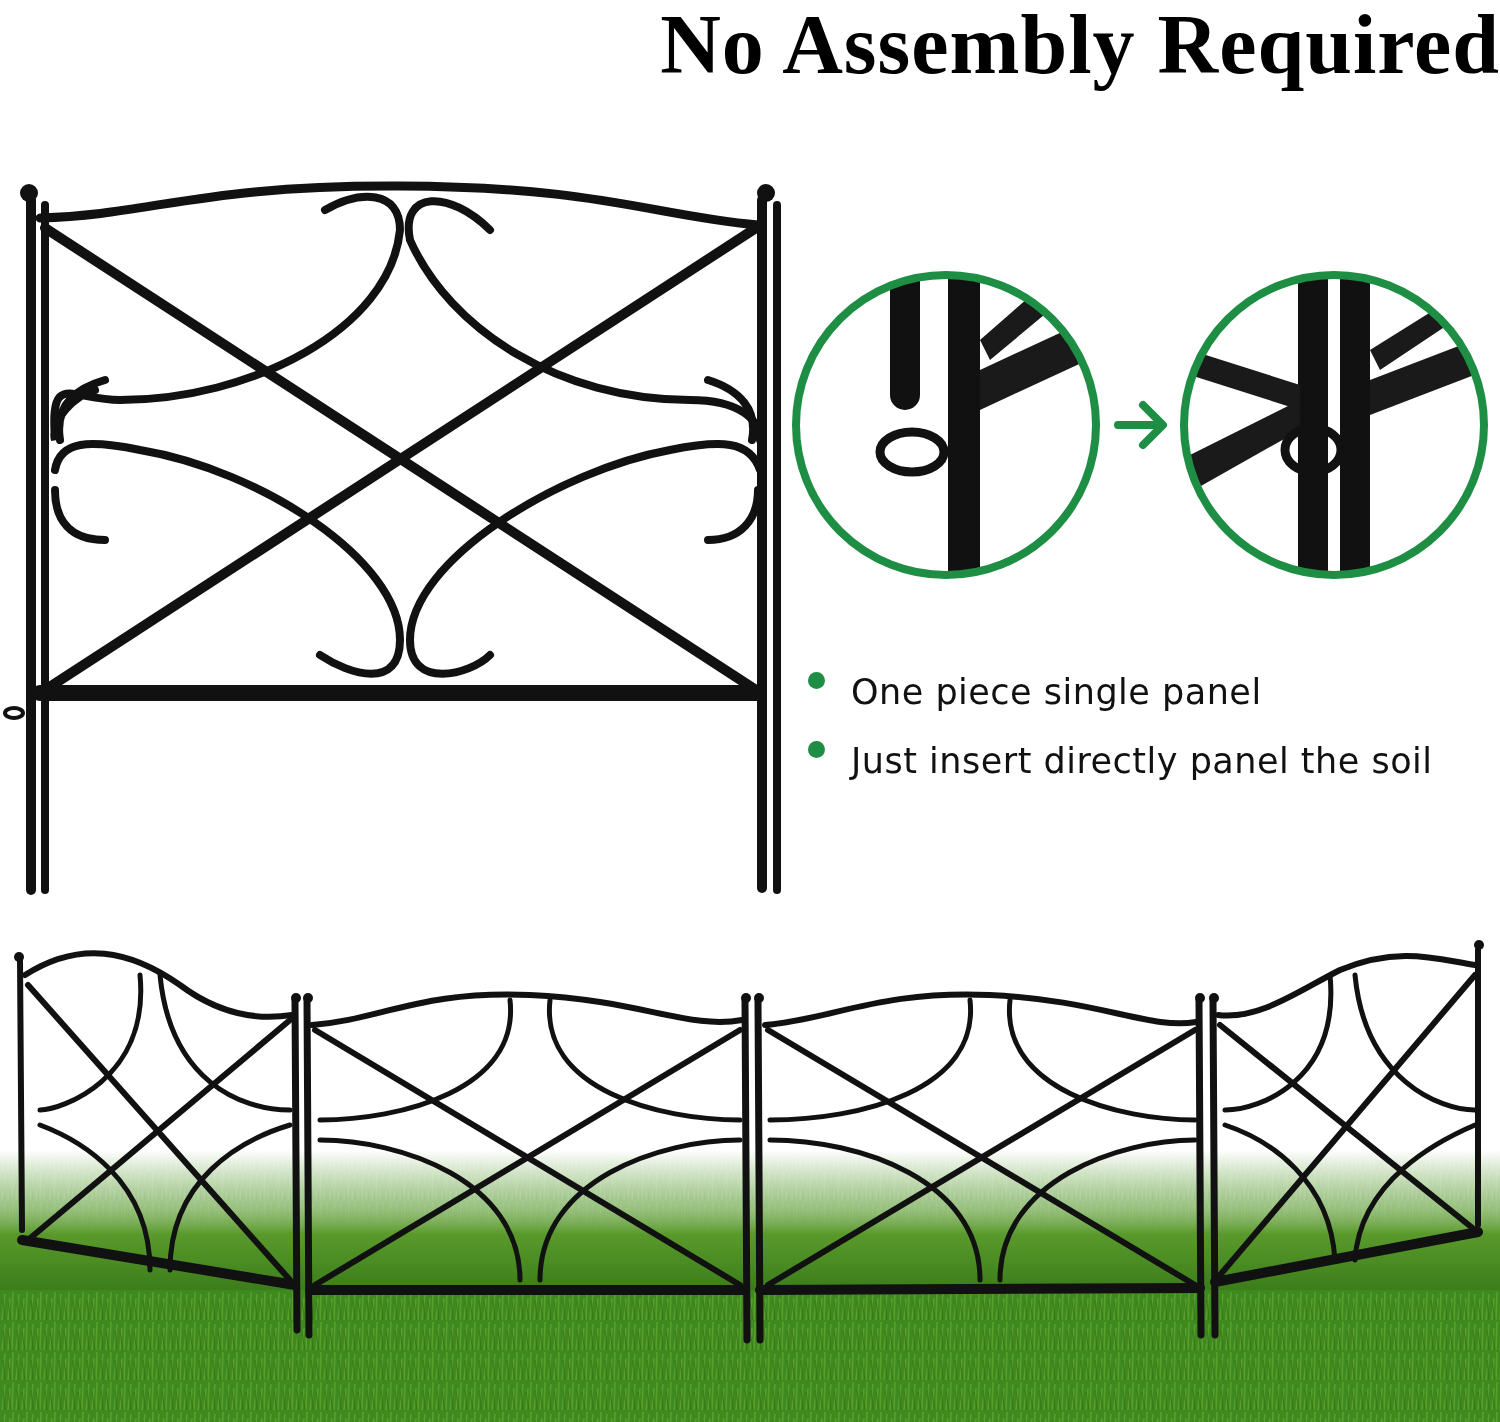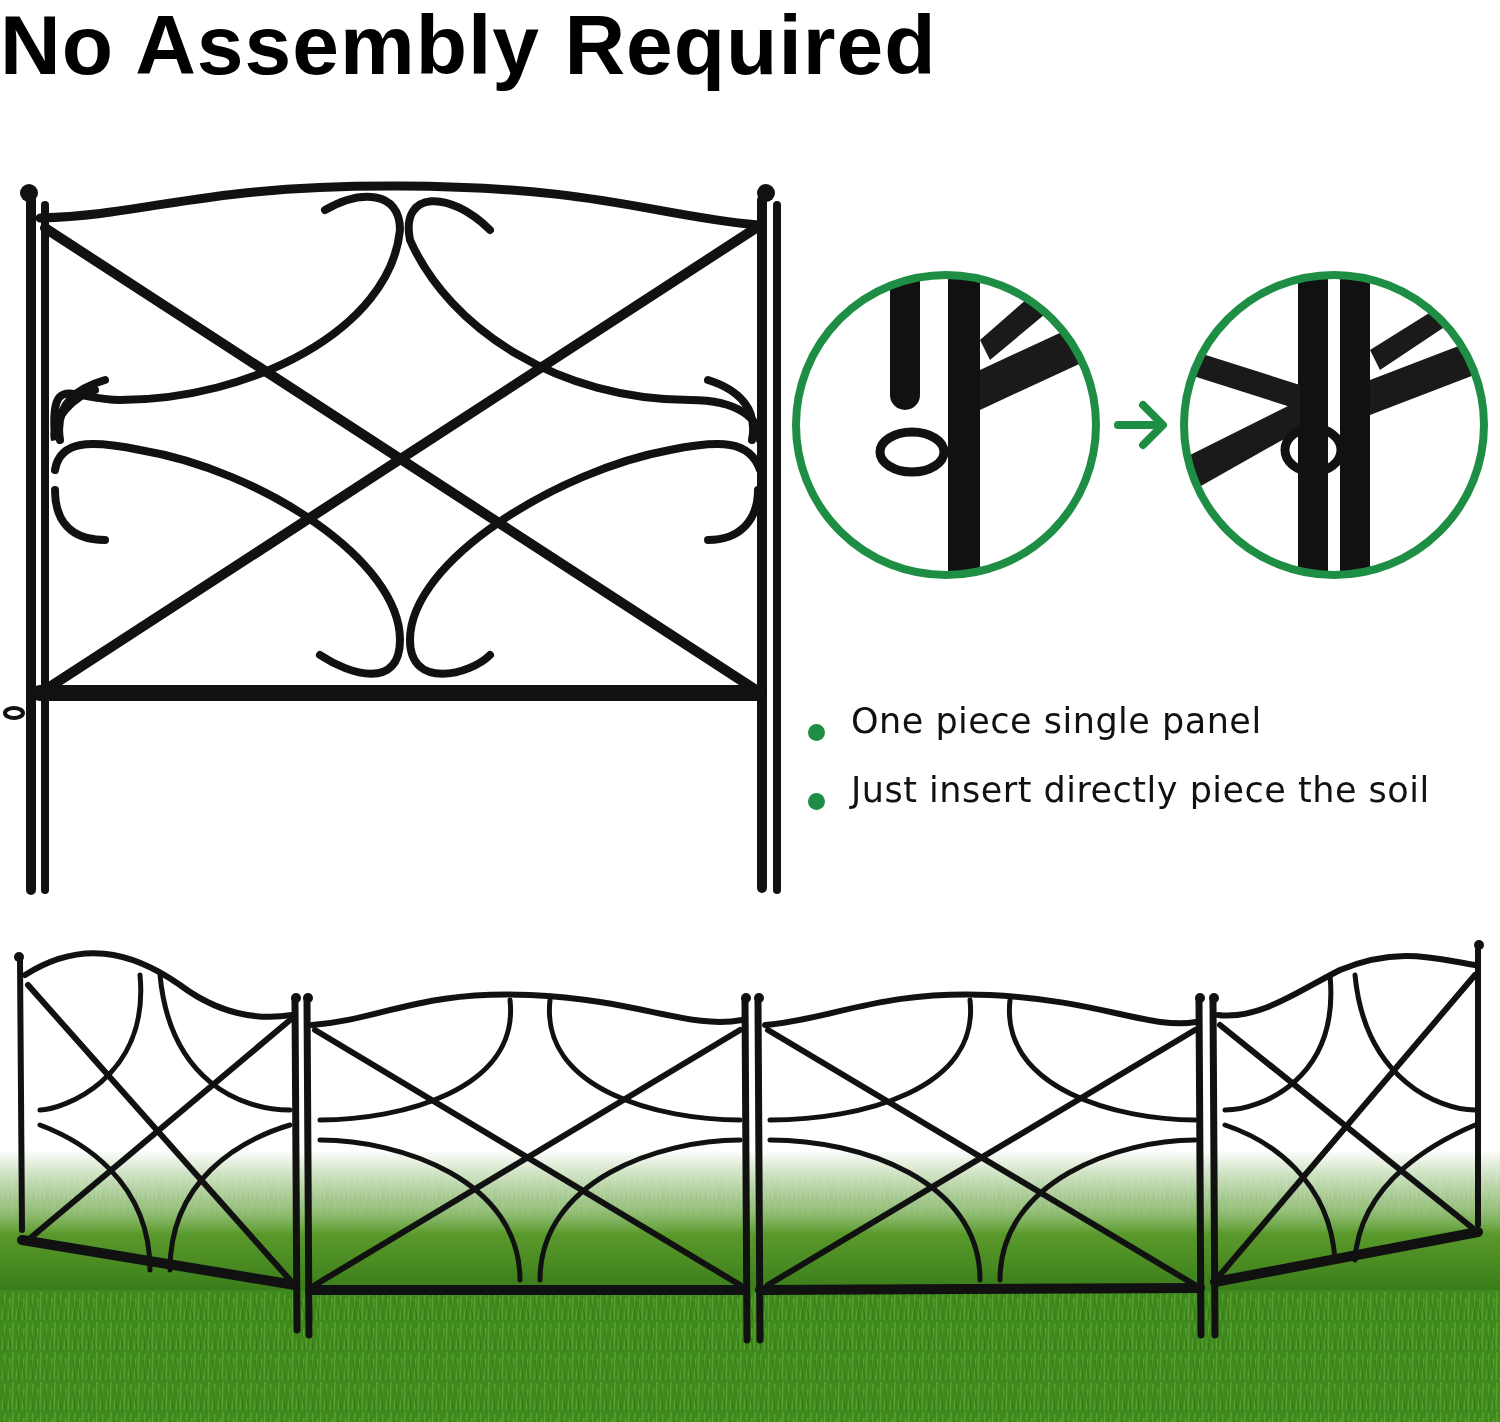--- a/index.html
+++ b/index.html
@@ -1,21 +1,21 @@
 <!DOCTYPE html>
 <html><head>
 <meta charset="utf-8">
 <style>
   html, body { margin:0; padding:0; background:#ffffff; }
   body { width:1500px; height:1422px; position:relative; overflow:hidden; font-family:"Liberation Sans", sans-serif; }
-  .title { position:absolute; left:0; top:0; width:1500px; height:100px; text-align:left;
-    font-family:Liberation Sans, sans-serif; font-weight:bold; font-size:84px; line-height:90px; color:#000; letter-spacing:1px; }
+  .title { position:absolute; left:0; top:0; width:1500px; height:100px; text-align:right;
+    font-family:Liberation Serif, serif; font-weight:bold; font-size:84px; line-height:90px; color:#000; letter-spacing:1px; }
   .stage { position:absolute; left:0; top:0; width:1500px; height:1422px; }
   .features { position:absolute; left:808px; top:672px; width:690px; }
-  .feature { height:69px; display:flex; align-items:flex-end; }
+  .feature { height:69px; display:flex; align-items:flex-start; }
   .bullet { width:17px; height:17px; border-radius:50%; margin-right:26px; flex:none; }
   .feature-text { font-family:"DejaVu Sans", sans-serif; font-size:35px; color:#111; letter-spacing:0.5px; white-space:nowrap; }
 </style>
 </head>
 <body>
 
 <div class="title">No Assembly Required</div>
 
 <svg class="stage" width="1500" height="1422" viewBox="0 0 1500 1422">
   <defs>
@@ -148,15 +148,15 @@
   </g>
 </svg>
 
 <div class="features">
   <div class="feature">
     <span class="bullet" style="background:#1e8e44"></span>
     <span class="feature-text">One piece single panel</span>
   </div>
   <div class="feature">
     <span class="bullet" style="background:#1e8e44"></span>
-    <span class="feature-text">Just insert directly piece the soil</span>
+    <span class="feature-text">Just insert directly panel the soil</span>
   </div>
 </div>
 
 </body></html>

